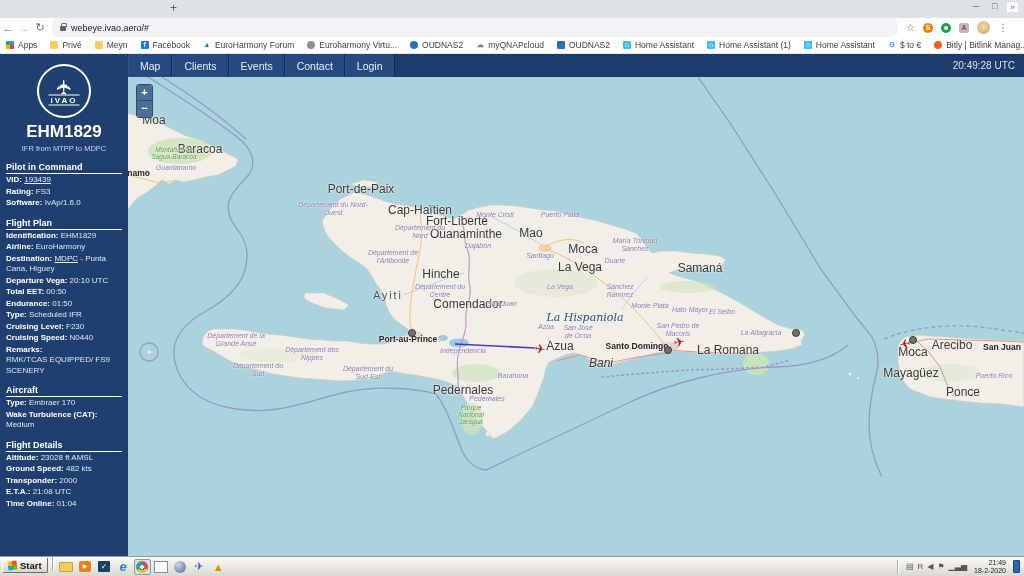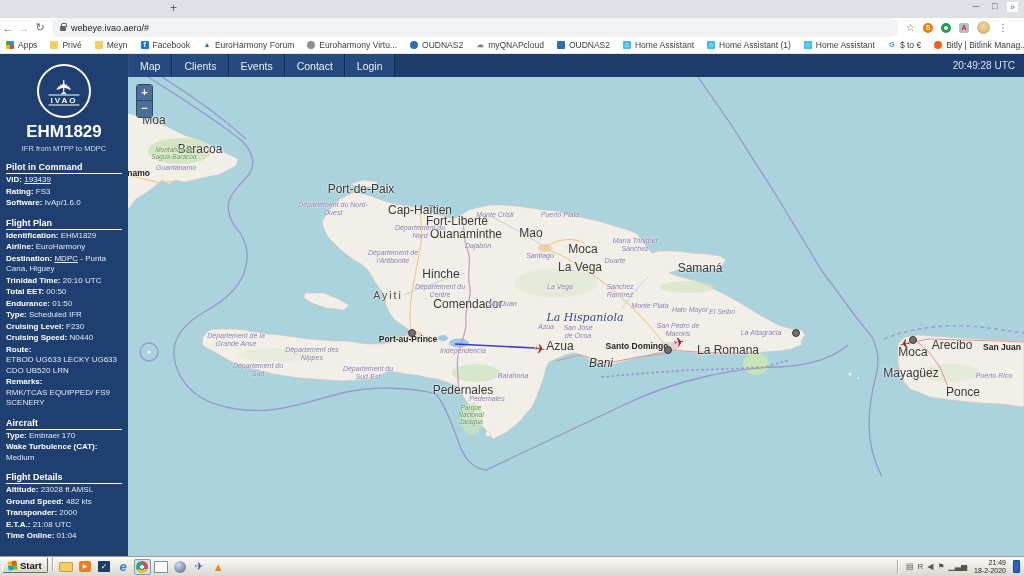--- a/index.html
+++ b/index.html
@@ -223,27 +223,26 @@
     <div class="fp-sub">IFR from MTPP to MDPC</div>
     <div id="sb-sections">
         <div class="sb-title">Pilot in Command</div>
         <div class="sb-row"><b>VID: </b><span class="sb-link">193439</span></div>
         <div class="sb-row"><b>Rating: </b>FS3</div>
         <div class="sb-row"><b>Software: </b>IvAp/1.6.0</div>
         <div class="sb-title">Flight Plan</div>
         <div class="sb-row"><b>Identification: </b>EHM1829</div>
         <div class="sb-row"><b>Airline: </b>EuroHarmony</div>
         <div class="sb-row"><b>Destination: </b><span class="sb-link">MDPC</span> - Punta Cana, Higuey</div>
-        <div class="sb-row"><b>Trinidad Time: </b>20:10 UTC</div>
+        <div class="sb-row"><b>Departure Vega: </b>20:10 UTC</div>
         <div class="sb-row"><b>Total EET: </b>00:50</div>
         <div class="sb-row"><b>Endurance: </b>01:50</div>
         <div class="sb-row"><b>Type: </b>Scheduled IFR</div>
         <div class="sb-row"><b>Cruising Level: </b>F230</div>
         <div class="sb-row"><b>Cruising Speed: </b>N0440</div>
-        <div class="sb-row"><b>Route: </b><div>ETBOD UG633 LECKY UG633 CDO UB520 LRN</div></div>
         <div class="sb-row"><b>Remarks: </b><div>RMK/TCAS EQUIPPED/ FS9 SCENERY</div></div>
         <div class="sb-title">Aircraft</div>
         <div class="sb-row"><b>Type: </b>Embraer 170</div>
         <div class="sb-row"><b>Wake Turbulence (CAT): </b>Medium</div>
         <div class="sb-title">Flight Details</div>
         <div class="sb-row"><b>Altitude: </b>23028 ft AMSL</div>
         <div class="sb-row"><b>Ground Speed: </b>482 kts</div>
         <div class="sb-row"><b>Transponder: </b>2000</div>
         <div class="sb-row"><b>E.T.A.: </b>21:08 UTC</div>
         <div class="sb-row"><b>Time Online: </b>01:04</div>

